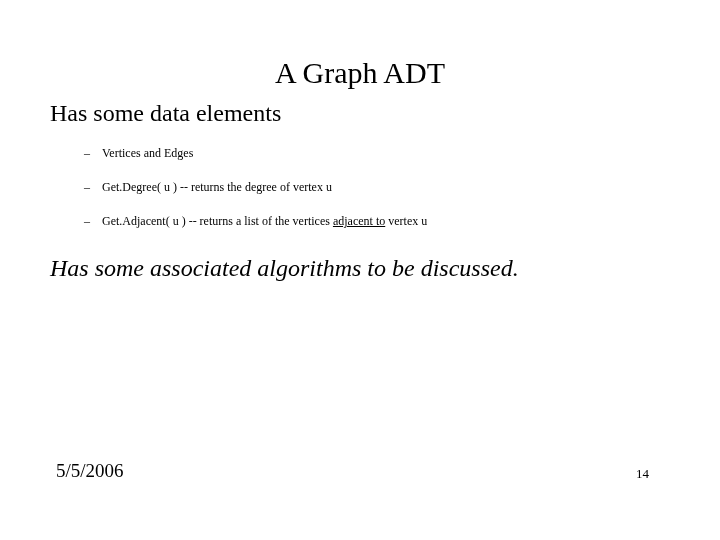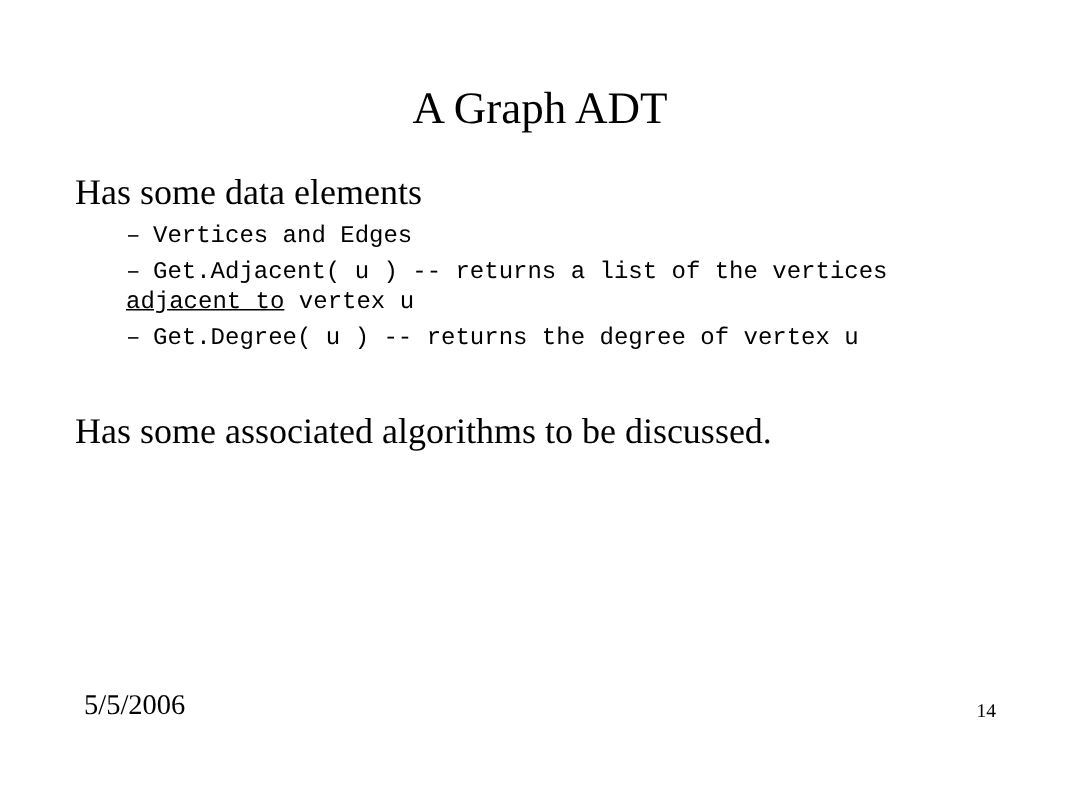--- a/index.html
+++ b/index.html
@@ -21,79 +21,79 @@
   .title {
     position: absolute;
     top: 56px;
     left: 0;
     width: 720px;
     text-align: center;
     font-size: 30px;
   }
   .body {
     position: absolute;
-    top: 112px;
+    top: 96px;
     left: 50px;
     width: 620px;
   }
   .l1 {
     font-size: 24px;
     margin-top: 4px;
     margin-bottom: 2px;
   }
   .l2 {
-    font-size: 16px;
+    font-size: 12px;
     margin-left: 34px;
-    margin-top: 4px;
+    margin-top: 19px;
     margin-bottom: 4px;
     line-height: 1.25;
-    font-family: Liberation Mono, monospace;
   }
   .extra-gap {
-    margin-top: 40px;
+    margin-top: 26px;
+    font-style: italic;
   }
   .dash {
     display: inline-block;
     width: 18px;
   }
   .underline {
     text-decoration: underline;
   }
   .footer-date {
     position: absolute;
     left: 56px;
     bottom: 30px;
     font-size: 19px;
   }
   .footer-page {
     position: absolute;
-    right: 56px;
+    right: 71px;
     bottom: 30px;
     font-size: 13px;
   }
 </style>
 </head>
 <body>
 
 <div class="slide">
 
   <div class="title">A Graph ADT</div>
 
   <div class="body">
 
     <div class="l1">Has some data elements</div>
     <div class="l2">
       <span class="dash">–</span><span>Vertices and Edges</span>
     </div>
 
     <div class="l2">
-      <span class="dash">–</span><span>Get.Adjacent( u ) -- returns a list of the vertices </span><span class="underline">adjacent to</span><span>  vertex u</span>
+      <span class="dash">–</span><span>Get.Degree( u ) -- returns the degree of vertex u</span>
     </div>
     <div class="l2">
-      <span class="dash">–</span><span>Get.Degree( u ) -- returns the degree of vertex u</span>
+      <span class="dash">–</span><span>Get.Adjacent( u ) -- returns a list of the vertices </span><span class="underline">adjacent to</span><span>  vertex u</span>
     </div>
 
     <div class="l1 extra-gap">Has some associated algorithms to be discussed.</div>
 
   </div>
 
   <div class="footer-date">5/5/2006</div>
   <div class="footer-page">14</div>
 
 </div>

